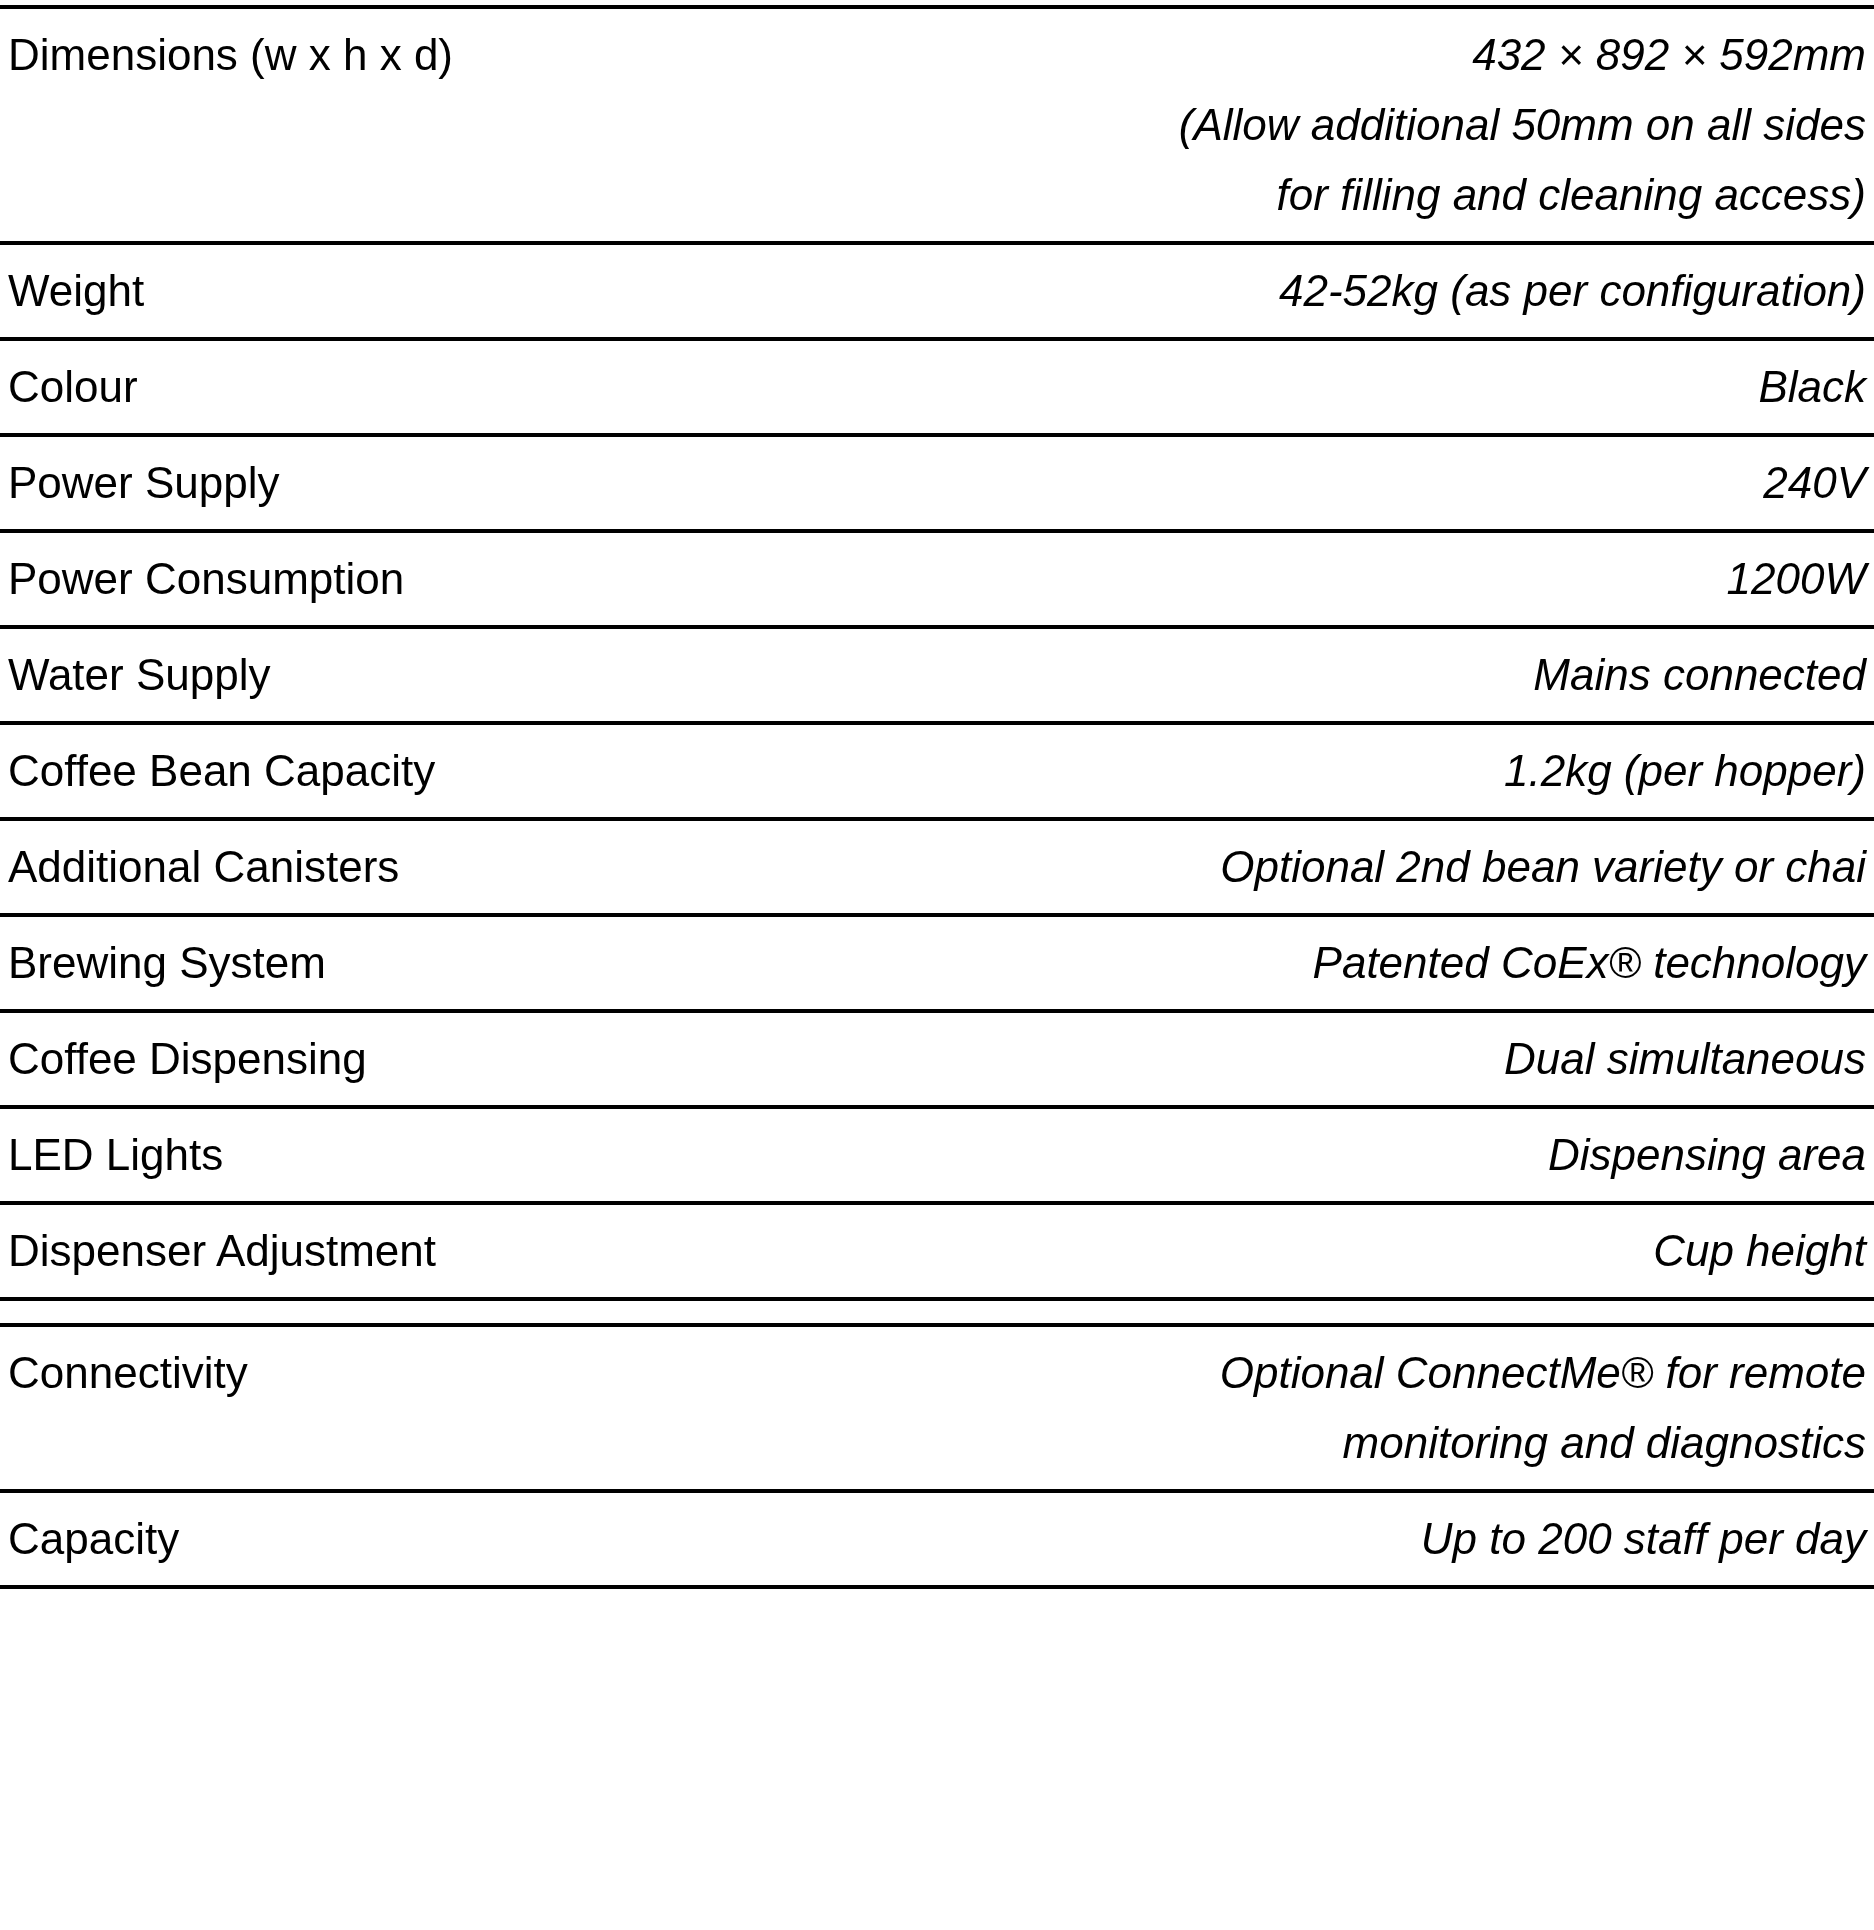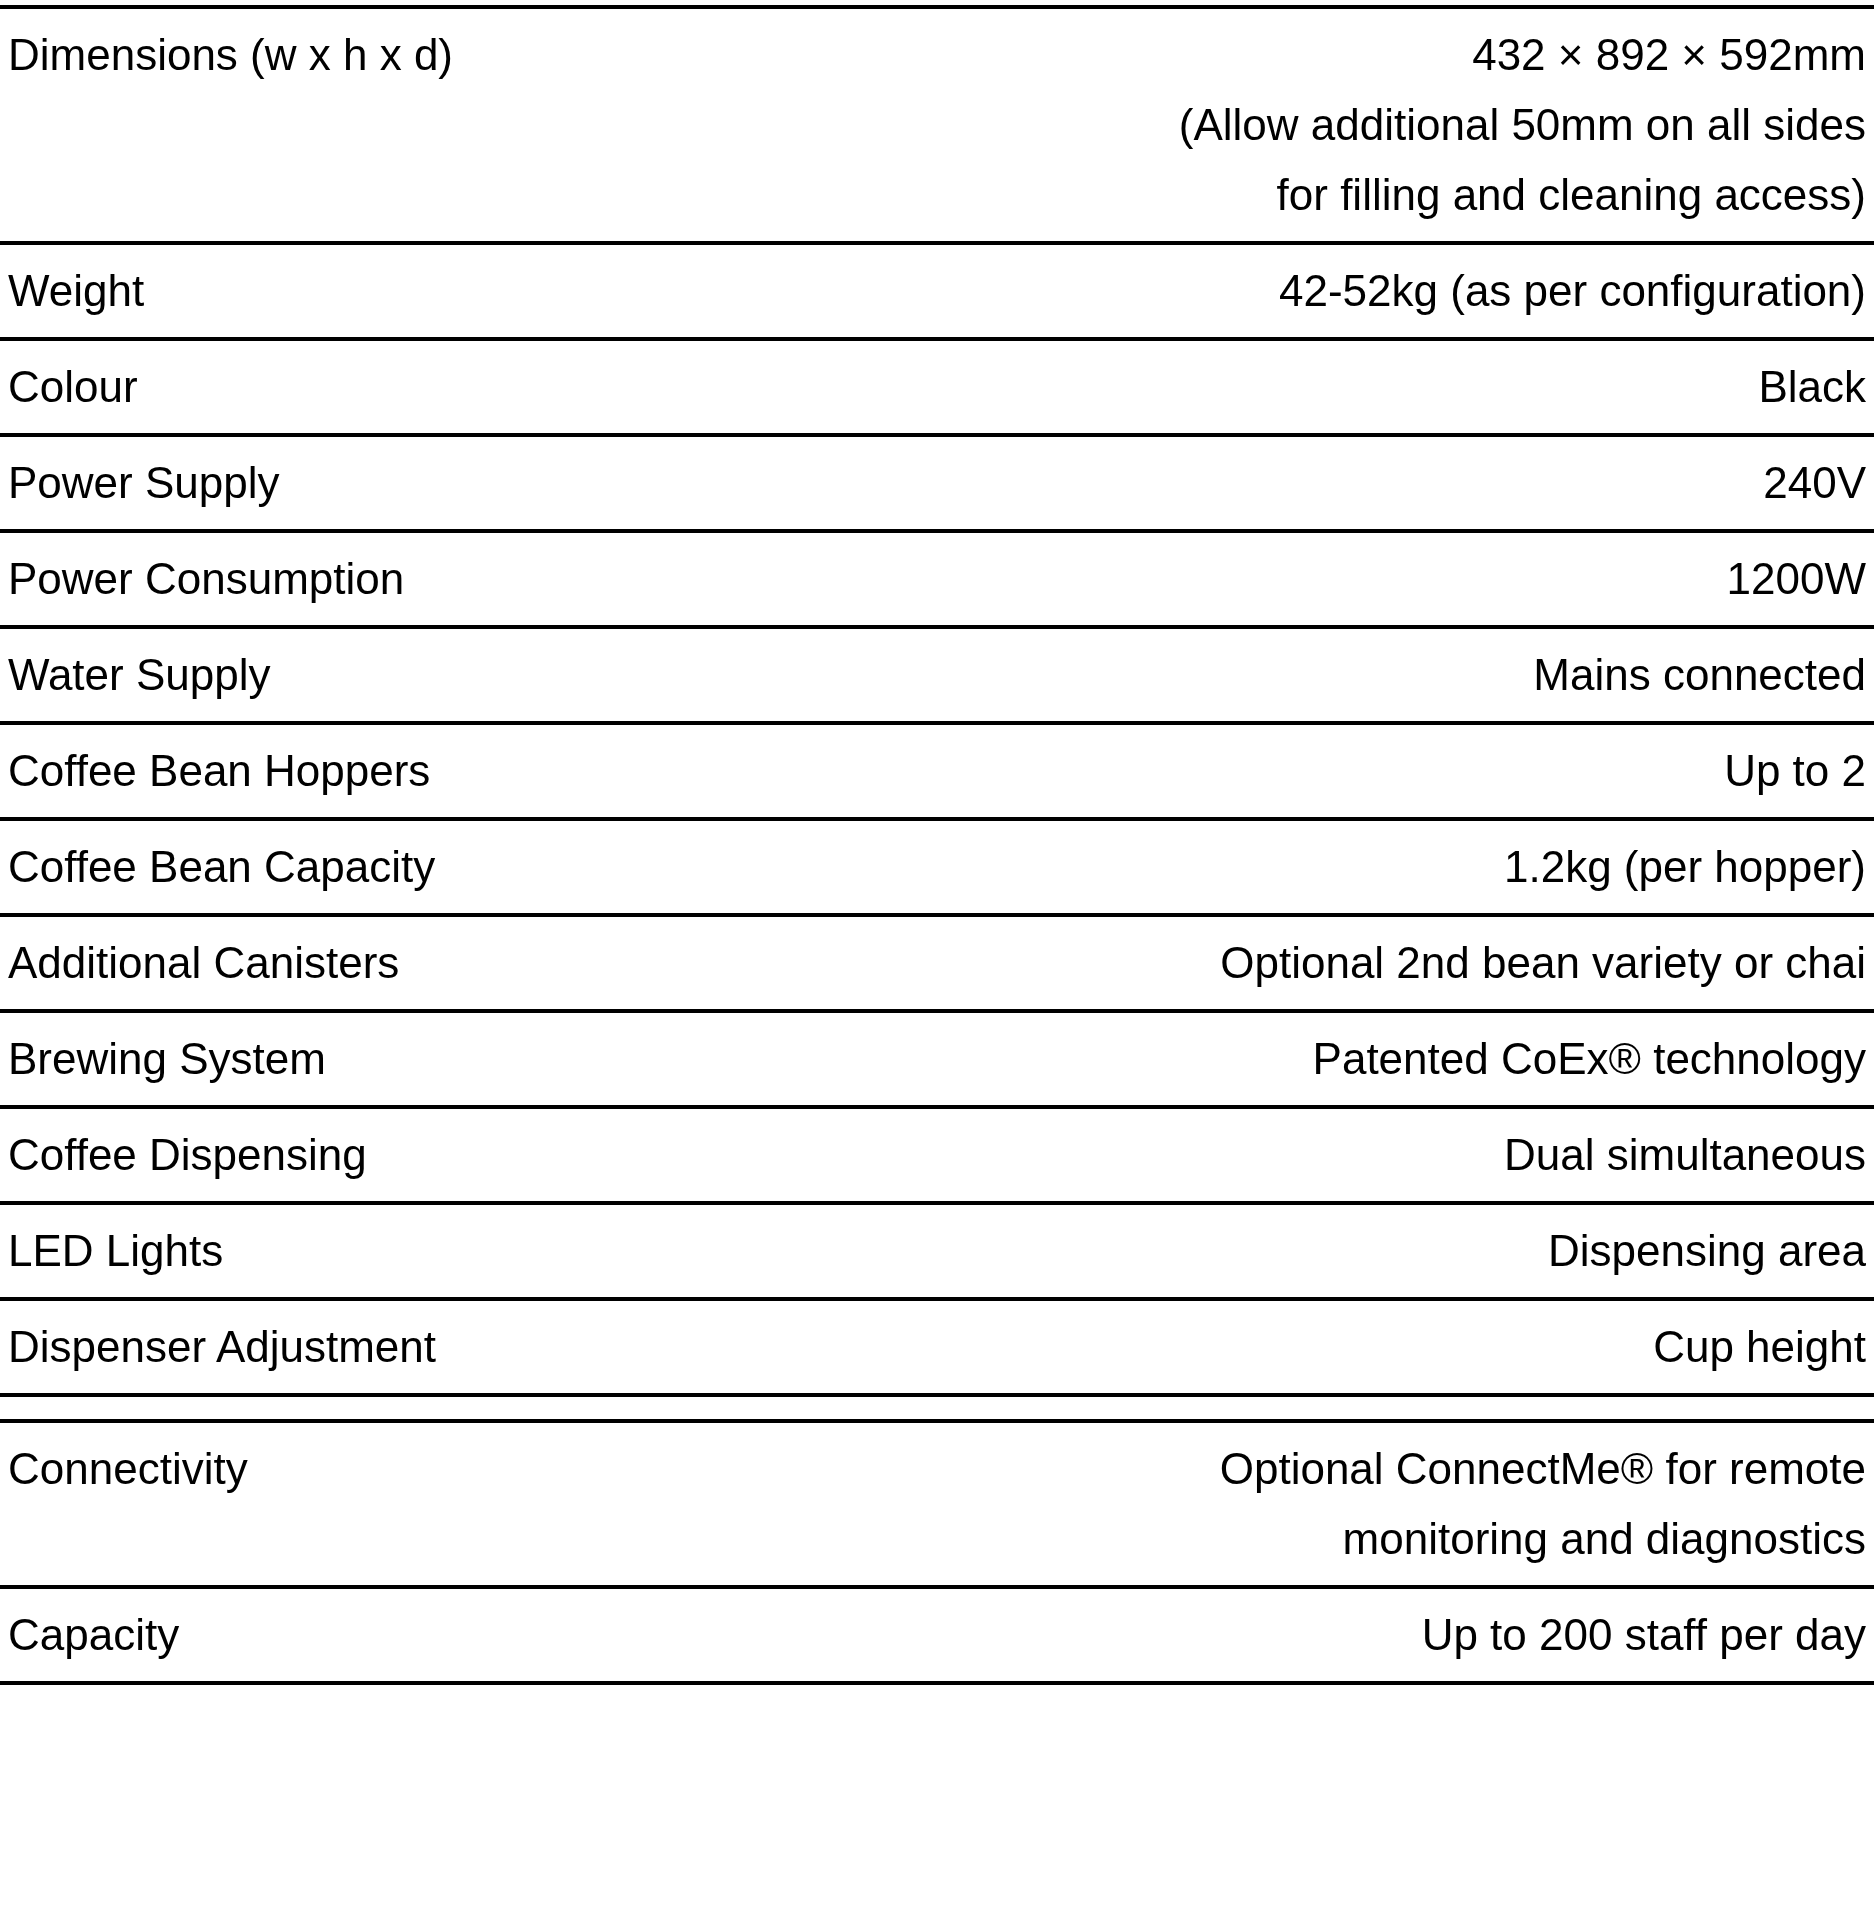--- a/index.html
+++ b/index.html
@@ -36,20 +36,21 @@
   .spec-label {
     flex: 0 0 auto;
     white-space: nowrap;
     text-align: left;
   }
   .spec-value {
     flex: 1 1 auto;
     padding-left: 60px;
     text-align: right;
     white-space: pre-line;
+    font-style: italic;
   }
 </style>
 </head>
 <body>
 
 <div class="page">
   <div class="spec-table">
 
     <div class="spec-row">
       <span class="spec-label">Dimensions (w x h x d)</span>
@@ -76,24 +77,20 @@
     <div class="spec-row">
       <span class="spec-label">Power Consumption</span>
       <span class="spec-value">1200W</span>
     </div>
 
     <div class="spec-row">
       <span class="spec-label">Water Supply</span>
       <span class="spec-value">Mains connected</span>
     </div>
 
-    <div class="spec-row">
-      <span class="spec-label">Coffee Bean Hoppers</span>
-      <span class="spec-value">Up to 2</span>
-    </div>
 
     <div class="spec-row">
       <span class="spec-label">Coffee Bean Capacity</span>
       <span class="spec-value">1.2kg (per hopper)</span>
     </div>
 
     <div class="spec-row">
       <span class="spec-label">Additional Canisters</span>
       <span class="spec-value">Optional 2nd bean variety or chai</span>
     </div>

